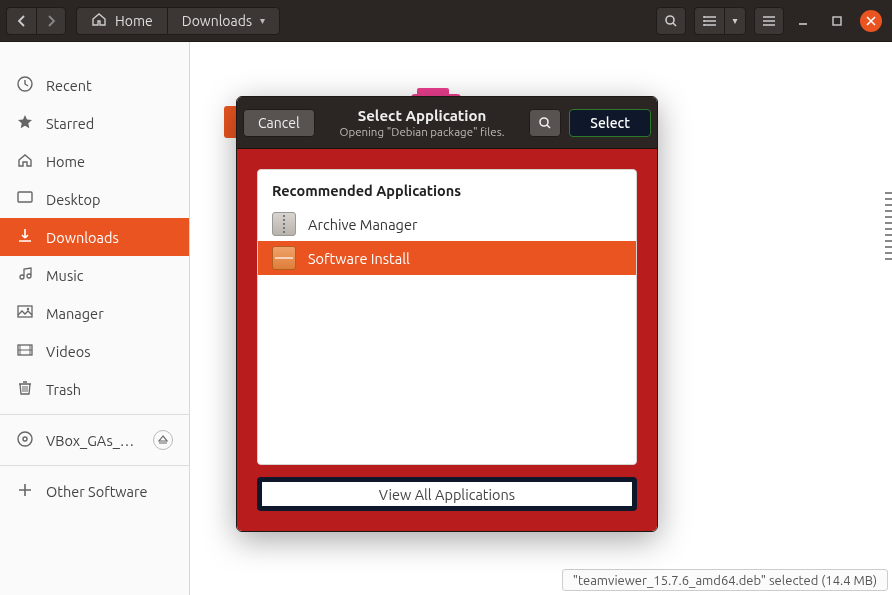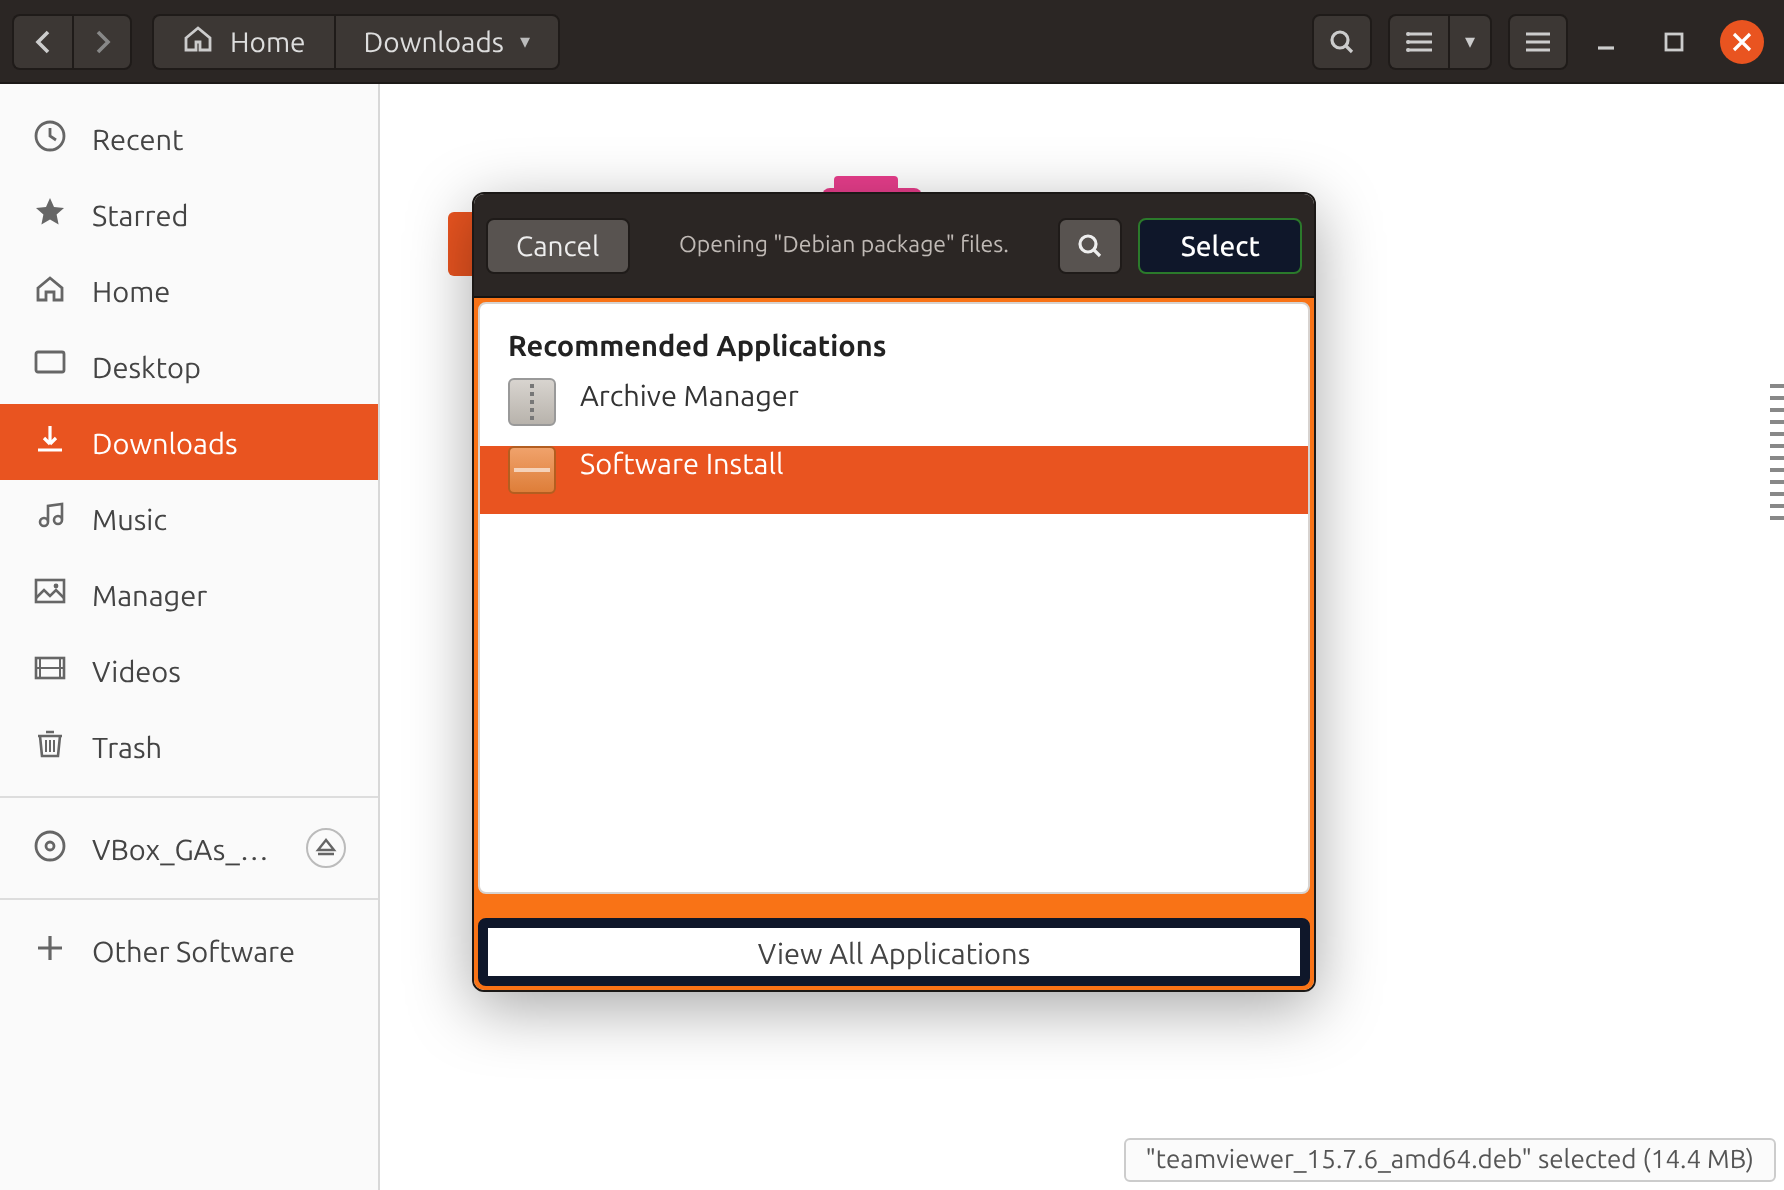--- a/index.html
+++ b/index.html
@@ -31,21 +31,21 @@
   .view-group{display:flex;}
   .view-group .hbtn:first-child{border-radius:4px 0 0 4px;border-right:none;}
   .view-group .hbtn:last-child{border-radius:0 4px 4px 0;}
   .win-btn{width:30px;height:28px;display:flex;align-items:center;justify-content:center;color:#ddd;}
   .win-close{background:#e95420;border-radius:50%;width:22px;height:22px;}
 
   
   .body { display:flex; height: calc(595px - 42px); }
   .sidebar {
     width: 190px; background:#fafafa;border-right:1px solid #d8d8d8;
-    display:flex;flex-direction:column;padding-top:8px;font-size:14.5px;color:#444;
+    display:flex;flex-direction:column;padding-top:24px;font-size:14.5px;color:#444;
   }
   .side-item{
     display:flex;align-items:center;gap:12px;height:38px;padding:0 16px;cursor:default;
   }
   .side-item.selected{background:#e95420;color:#fff;}
   .side-item svg{flex:0 0 18px;}
   .side-sep{height:1px;background:#ddd;margin:6px 0;}
   .eject{margin-left:auto;border:1px solid #bbb;border-radius:50%;width:20px;height:20px;
     display:flex;align-items:center;justify-content:center;font-size:10px;color:#666;}
 
@@ -79,28 +79,28 @@
   }
   .dlg-btn{
     background:#585350;border:1px solid #1f1b19;border-radius:4px;color:#eee;
     height:28px;padding:0 14px;font-size:14px;display:flex;align-items:center;justify-content:center;
   }
   .dlg-btn.select{background:#0f172a;border-color:#2b7a2b;color:#fff;padding:0 20px;font-weight:500;}
   .dlg-btn.icon{width:32px;padding:0;}
   .dlg-title{flex:1;text-align:center;color:#eee;line-height:1.15;}
   .dlg-title .t{font-size:15px;font-weight:600;}
   .dlg-title .s{font-size:11.5px;color:#bfb9b5;}
-  .dlg-body{padding:2px;background:#f97316;}
+  .dlg-body{padding:20px;background:#b91c1c;}
   .app-list{
     background:#fff;border:1px solid #d7d3d0;border-radius:4px;overflow:hidden;
     height:296px;margin-bottom:12px;
   }
   .app-head{font-weight:700;font-size:14.5px;padding:12px 14px 8px;color:#222;}
   .app-row{
-    display:flex;gap:12px;height:34px;padding:0 14px;
+    display:flex;align-items:center;gap:12px;height:34px;padding:0 14px;
     font-size:14.5px;color:#333;
   }
   .app-row.sel{background:#e95420;color:#fff;}
   .app-ico{width:24px;height:24px;border-radius:3px;flex:0 0 24px;}
   .ico-arch{background:linear-gradient(#d8d4cf,#b8b3ac);border:1px solid #999;position:relative;}
   .ico-arch::after{content:"";position:absolute;left:10px;top:2px;width:2px;height:18px;
     background:repeating-linear-gradient(#777 0 2px,transparent 2px 4px);}
   .ico-soft{background:linear-gradient(#f0a26b,#de7e39);border:1px solid #b35e20;position:relative;}
   .ico-soft::before{content:"";position:absolute;left:2px;top:10px;right:2px;height:2px;background:rgba(255,255,255,.6);}
   .view-all{
@@ -279,20 +279,21 @@
     </div>
   </div>
 </div>
 
 <div class="sel-shadow"></div>
 <div class="overlay">
   <div class="dialog">
     <div class="dlg-head">
       <div class="dlg-btn">Cancel</div>
       <div class="dlg-title">
+        <div class="t">Select Application</div>
         <div class="s">Opening "Debian package" files.</div>
       </div>
       <div class="dlg-btn icon">
         <svg width="14" height="14" viewBox="0 0 14 14">
             <circle cx="6" cy="6" r="4" stroke="#eee" stroke-width="1.6" fill="none"></circle>
             <path d="M9 9l3 3" stroke="#eee" stroke-width="1.6"></path>
           </svg>
       </div>
       <div class="dlg-btn select">Select</div>
     </div>

